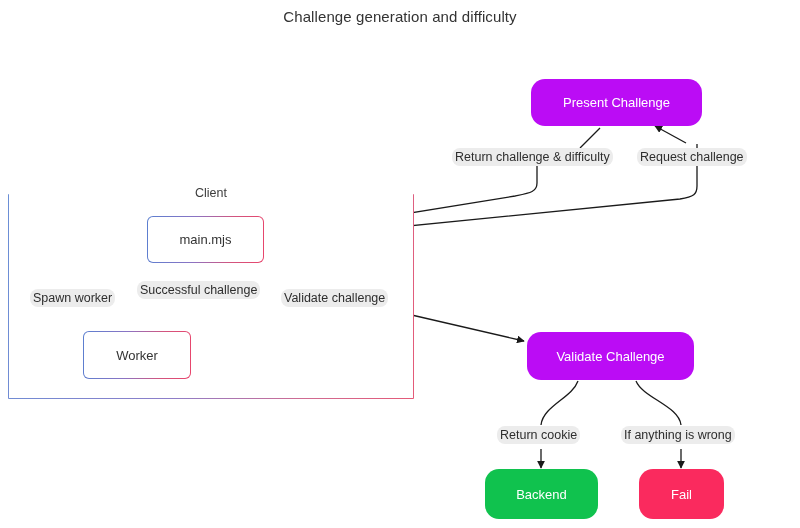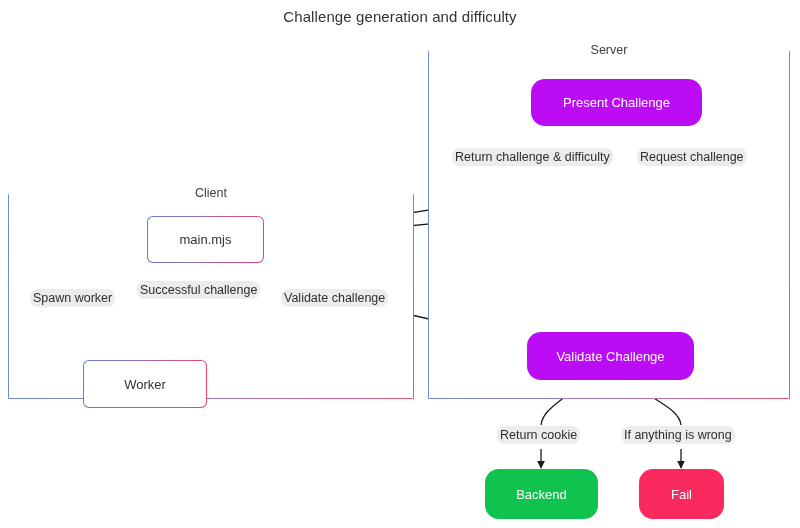--- a/index.html
+++ b/index.html
@@ -156,37 +156,32 @@
       <path d="M 578 381 C 572 398, 543 406, 541 425"></path>
       <path d="M 541 449 L 541 468" marker-end="url(#arrow)"></path>
 
       <path d="M 636 381 C 643 398, 679 406, 681 425"></path>
       <path d="M 681 449 L 681 468" marker-end="url(#arrow)"></path>
     </g>
   </svg>
 
   <div id="node-layer">
 
-    <div class="group" style="left:428px; top:51px; width:362px; height:348px;">
-      <div class="group-label">
-        <span>Server</span>
-      </div>
-    </div>
 
     <div class="group" style="left:8px; top:194px; width:406px; height:205px;">
       <div class="group-label">
         <span>Client</span>
       </div>
     </div>
 
     <div class="node-fill" style="left:531px; top:79px; width:171px; height:47px; background:#bb0cf5;">Present Challenge</div>
 
     <div class="node-plain" style="left:147px; top:216px; width:117px; height:47px;">main.mjs</div>
 
-    <div class="node-plain" style="left:83px; top:331px; width:124px; height:48px;margin-top:29px;">Worker</div>
+    <div class="node-plain" style="left:83px; top:331px; width:108px; height:48px;">Worker</div>
 
     <div class="node-fill" style="left:527px; top:332px; width:167px; height:48px; background:#bb0cf5;">Validate Challenge</div>
 
     <div class="node-fill" style="left:485px; top:469px; width:113px; height:50px; background:#10c24e;">Backend</div>
 
     <div class="node-fill" style="left:639px; top:469px; width:85px; height:50px; background:#fa2a5e;">Fail</div>
 
     <div class="edge-label" style="left:452px; top:148px; height:18px;">Return challenge &amp; difficulty</div>
 
     <div class="edge-label" style="left:637px; top:148px; height:18px;">Request challenge</div>

